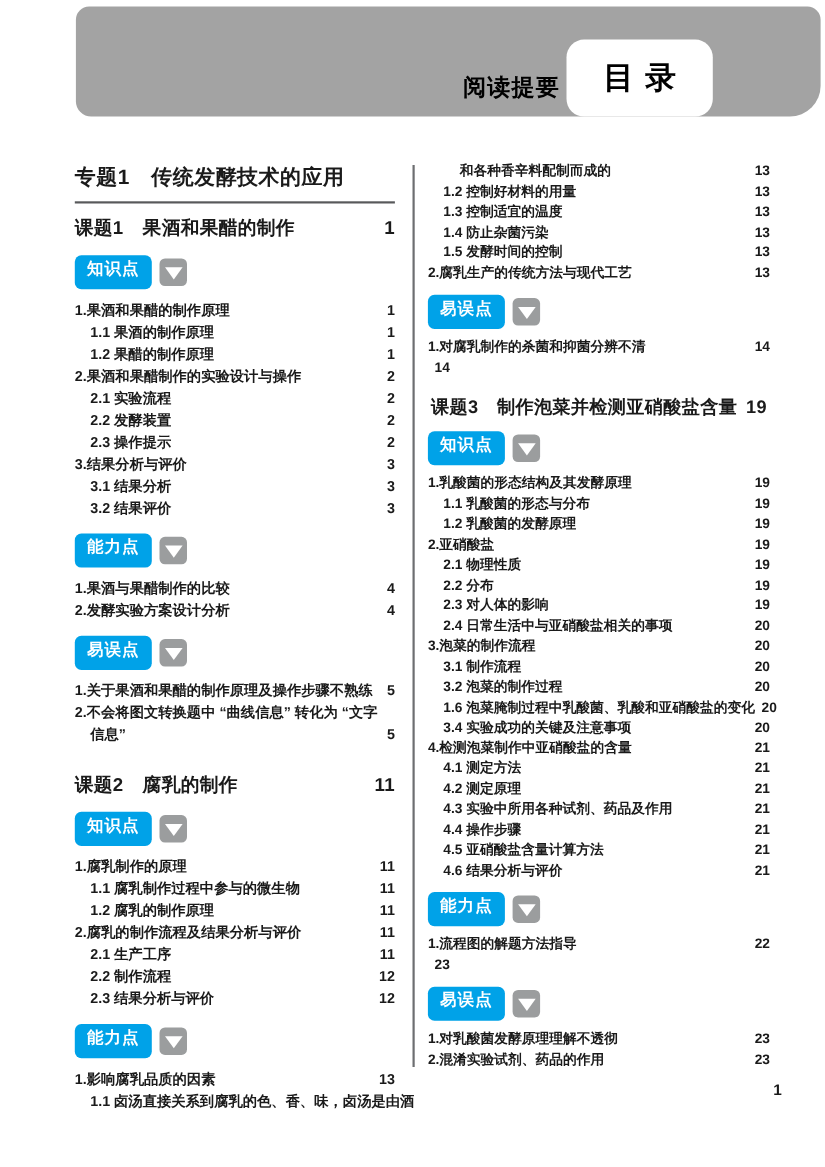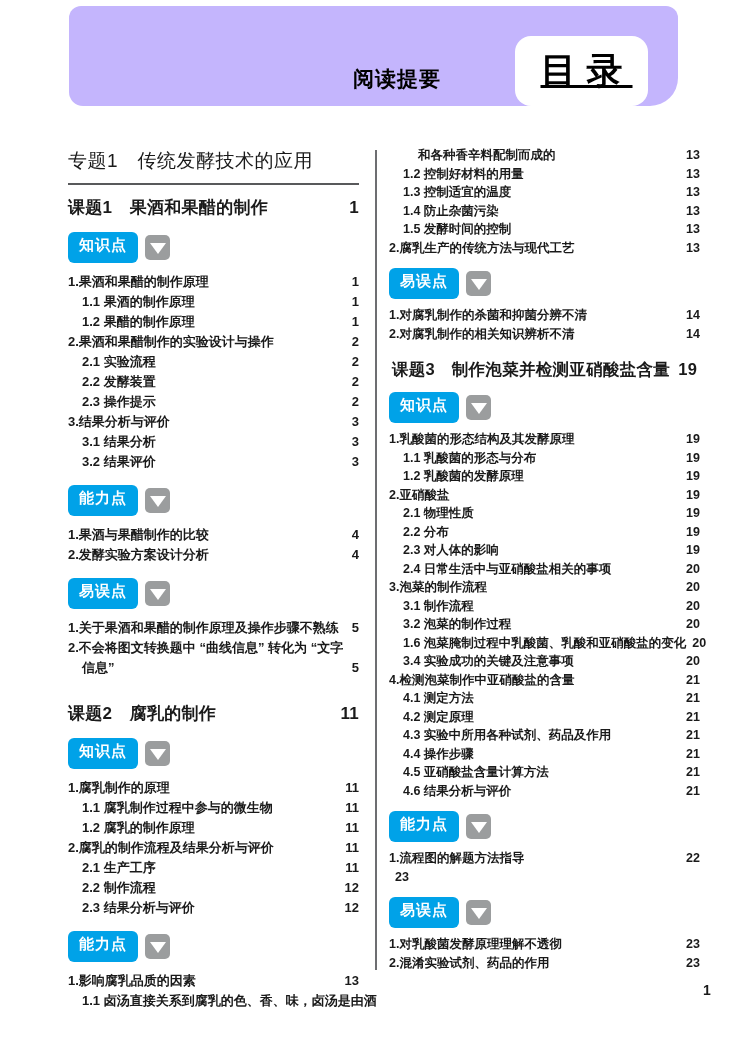--- a/index.html
+++ b/index.html
@@ -2,43 +2,43 @@
 <html><head>
 <meta charset="utf-8">
 <style>
   html,body{margin:0;padding:0;}
   body{
     width:750px;height:1061px;position:relative;background:#ffffff;overflow:hidden;
     font-family:"Liberation Sans","DejaVu Sans",sans-serif;color:#1a1a1a;
   }
   
   .header-band{
-    position:absolute;left:69px;top:6px;width:609px;height:100px;
-    background:#c4b5fd;border-radius:12px 12px 28px 14px;
+    position:absolute;left:69px;top:6px;width:677px;height:100px;
+    background:#a3a3a3;border-radius:12px 12px 28px 14px;
   }
   .tagline{
     position:absolute;right:237px;bottom:13px;
     font-size:21px;font-weight:bold;color:#000;letter-spacing:1px;
   }
   .title-box{
     position:absolute;left:446px;top:30px;width:133px;height:70px;
     background:#ffffff;border-radius:16px;
     display:flex;align-items:center;justify-content:center;
   }
   .title-box .big-title{
-    font-size:36px;font-weight:bold;color:#000;letter-spacing:10px;text-indent:10px;line-height:1;text-decoration:underline;
+    font-size:28px;font-weight:bold;color:#000;letter-spacing:10px;text-indent:10px;line-height:1;
   }
   
   .col{position:absolute;top:148px;}
   .col-left{left:68px;width:291px;}
   .col-right{left:389px;top:146px;width:311px;}
   .divider{position:absolute;left:375px;top:150px;width:2px;height:820px;background:#6d6e71;}
   
   .unit-title{
-    font-size:19px;font-weight:normal;letter-spacing:0.5px;
+    font-size:19px;font-weight:bold;letter-spacing:0.5px;
     padding-bottom:9px;border-bottom:2px solid #58595b;
   }
   .lesson{
     display:flex;justify-content:space-between;align-items:baseline;
     font-size:17px;font-weight:bold;margin:24px 0 12px;letter-spacing:0.3px;
   }
   .unit-title + .lesson{margin-top:11px;}
   .col-right .lesson{font-size:16.5px;margin:16px 0 10px;justify-content:center;}
   .lesson .lesson-pg{flex:none;margin-left:8px;}
   .badge-row{display:flex;align-items:center;gap:7px;margin:13px 0 9px;}
@@ -244,21 +244,20 @@
       <span class="badge-pill">易误点</span>
       <span class="badge-arrow-box">
         <i class="tri"></i>
       </span>
     </div>
     <div class="toc-item lvl1">
       <span class="txt">1.对腐乳制作的杀菌和抑菌分辨不清</span>
       <span class="pg">14</span>
     </div>
     <div class="toc-item lvl1">
-      <span class="txt">2.对腐乳制作的相关知识辨析不清</span>
       <span class="pg">14</span>
     </div>
     <div class="lesson">
       <span class="lesson-txt">课题3　制作泡菜并检测亚硝酸盐含量</span>
       <span class="lesson-pg">19</span>
     </div>
     <div class="badge-row">
       <span class="badge-pill">知识点</span>
       <span class="badge-arrow-box">
         <i class="tri"></i>

